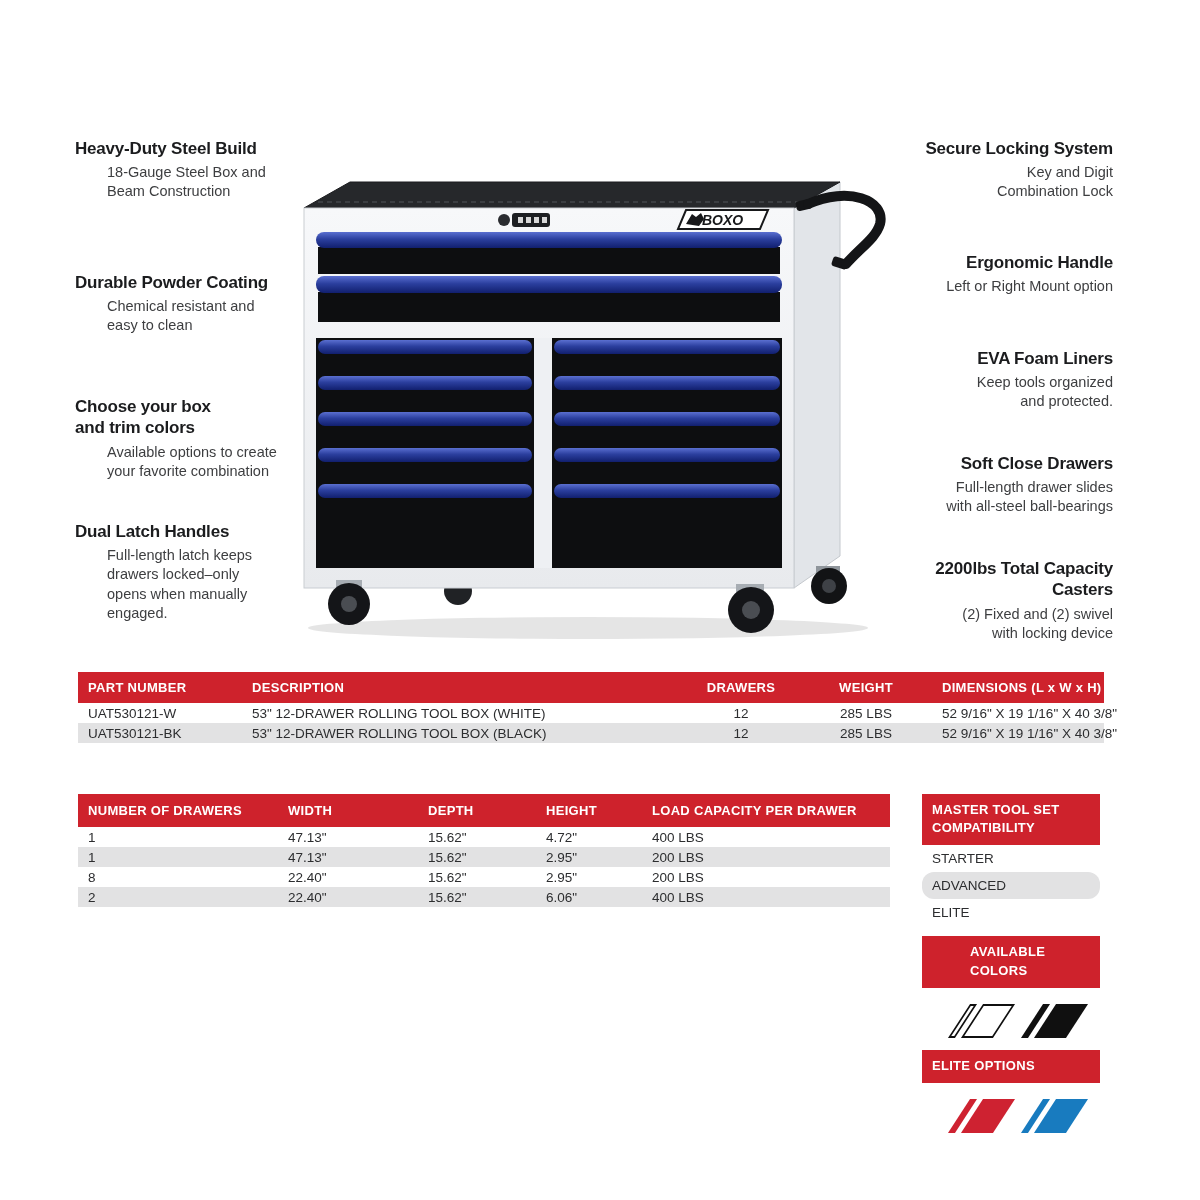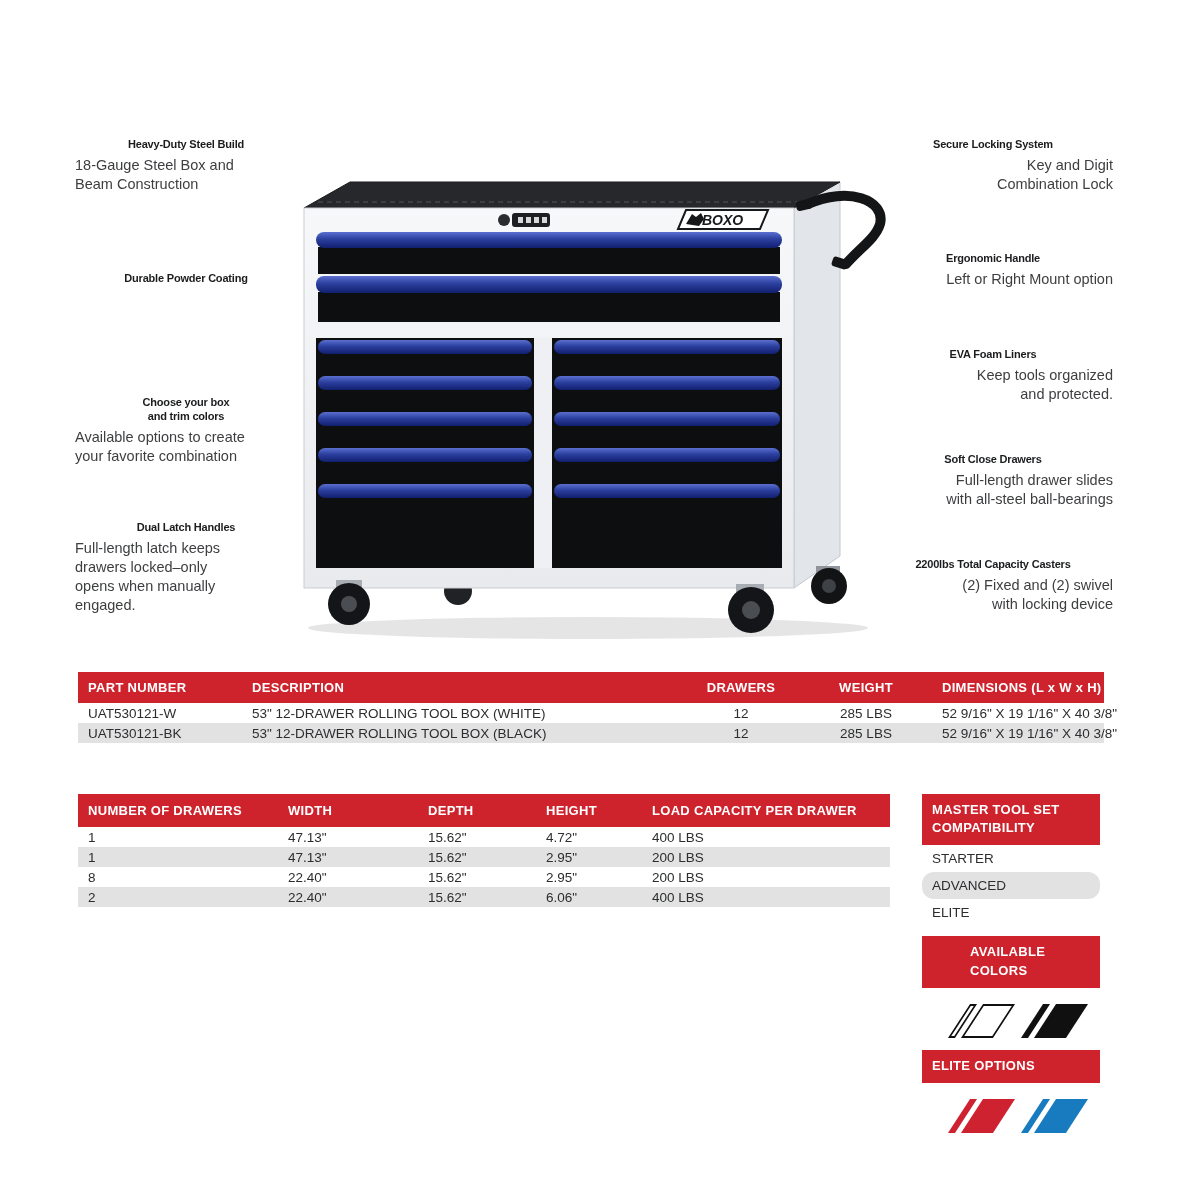--- a/index.html
+++ b/index.html
@@ -9,23 +9,23 @@
     --body-ink:#3d3e40;
     --cell-ink:#2c2d2f;
   }
   *{box-sizing:border-box;margin:0;padding:0;}
   html,body{width:1200px;height:1200px;background:#ffffff;
     font-family:"Liberation Sans","DejaVu Sans",sans-serif;}
   body{position:relative;overflow:hidden;}
 
   
   .feature{position:absolute;width:222px;}
-  .feature h3{font-size:11px;font-weight:bold;color:var(--ink);
-    margin-bottom:4px;white-space:pre-line;line-height:1.25;letter-spacing:-0.2px;text-align:center;}
-  .feature p{font-size:14.5px;color:var(--body-ink);white-space:pre-line;line-height:1.32;}
+  .feature h3{font-size:17px;font-weight:bold;color:var(--ink);
+    margin-bottom:4px;white-space:pre-line;line-height:1.25;letter-spacing:-0.2px;}
+  .feature p{font-size:14.5px;color:var(--body-ink);white-space:pre-line;line-height:1.32;margin-left:32px;}
   .feature.right{text-align:right;width:240px;}
 
   
   .product{position:absolute;left:288px;top:136px;width:604px;height:512px;}
 
   
   .tbl{position:absolute;font-size:13.5px;color:var(--cell-ink);}
   .grid-row{display:grid;align-items:center;}
   .t1 .grid-row{grid-template-columns:164px 440px 118px 132px 1fr;}
   .t2 .grid-row{grid-template-columns:200px 140px 118px 106px 1fr;}
@@ -55,20 +55,22 @@
 </head>
 <body>
 
 <div class="feature" style="left:75px;top:138px">
   <h3>Heavy-Duty Steel Build</h3>
   <p>18-Gauge Steel Box and
 Beam Construction</p>
 </div>
 <div class="feature" style="left:75px;top:272px">
   <h3>Durable Powder Coating</h3>
+  <p>Chemical resistant and
+easy to clean</p>
 </div>
 <div class="feature" style="left:75px;top:396px">
   <h3>Choose your box
 and trim colors</h3>
   <p>Available options to create
 your favorite combination</p>
 </div>
 <div class="feature" style="left:75px;top:521px">
   <h3>Dual Latch Handles</h3>
   <p>Full-length latch keeps

